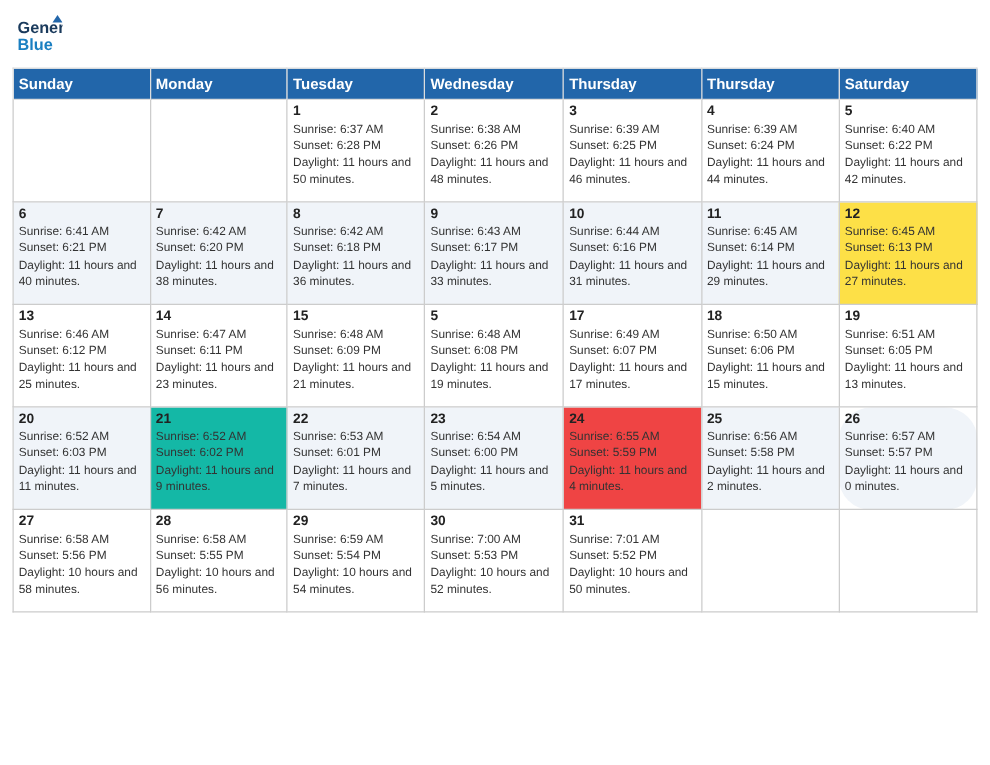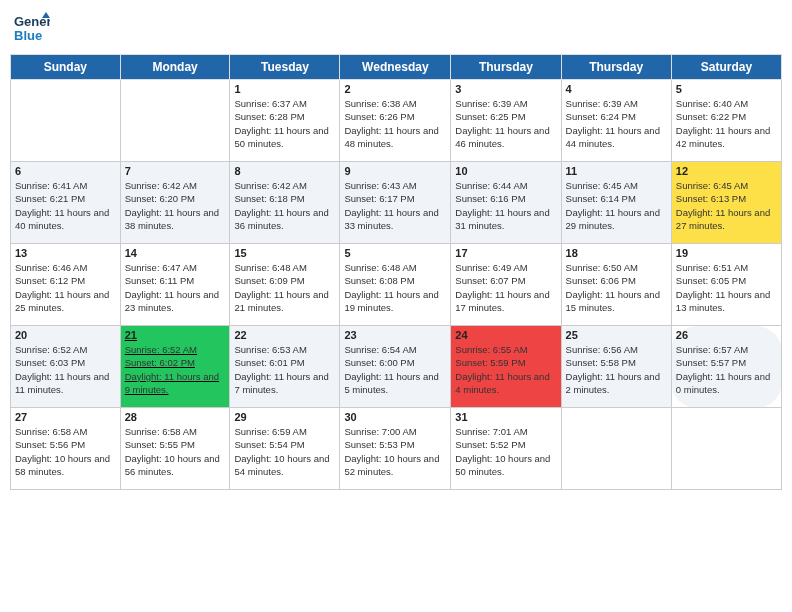--- a/index.html
+++ b/index.html
@@ -44,21 +44,21 @@
       color: #555;
     }
     .calendar {
       width: 100%;
       border-collapse: collapse;
       font-size: 10px;
     }
     .calendar th {
       background: #2266aa;
       color: #fff;
-      text-align: center;
+      text-align: left;
       padding: 5px 4px;
       font-size: 12px;
       border: 1px solid #ddd;
     }
     .calendar td {
       border: 1px solid #ccc;
       vertical-align: top;
       padding: 3px 4px;
       height: 82px;
       width: 113px;
@@ -195,21 +195,21 @@
         <td>
           <span class="day-num">19</span>
           <div class="day-info">Sunrise: 6:51 AM<br>Sunset: 6:05 PM<br>Daylight: 11 hours and 13 minutes.</div>
         </td>
       </tr>
       <tr>
         <td style="background: rgb(240, 244, 249);">
           <span class="day-num">20</span>
           <div class="day-info">Sunrise: 6:52 AM<br>Sunset: 6:03 PM<br>Daylight: 11 hours and 11 minutes.</div>
         </td>
-        <td style="background: #22c55e; text-decoration: underline;">
+        <td style="background: #14b8a6;">
           <span class="day-num">21</span>
           <div class="day-info">Sunrise: 6:52 AM<br>Sunset: 6:02 PM<br>Daylight: 11 hours and 9 minutes.</div>
         </td>
         <td style="background: rgb(240, 244, 249);">
           <span class="day-num">22</span>
           <div class="day-info">Sunrise: 6:53 AM<br>Sunset: 6:01 PM<br>Daylight: 11 hours and 7 minutes.</div>
         </td>
         <td style="background: rgb(240, 244, 249);">
           <span class="day-num">23</span>
           <div class="day-info">Sunrise: 6:54 AM<br>Sunset: 6:00 PM<br>Daylight: 11 hours and 5 minutes.</div>

